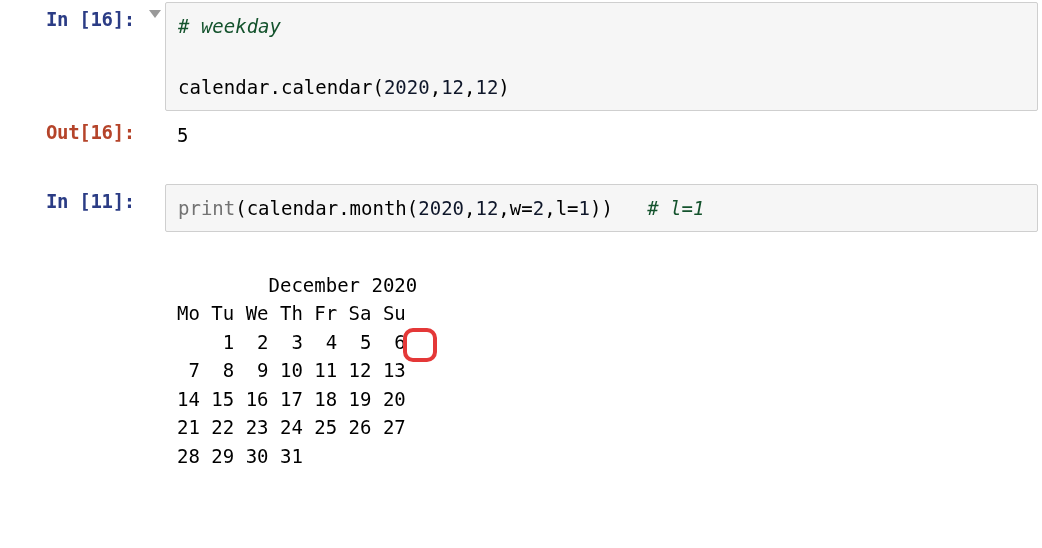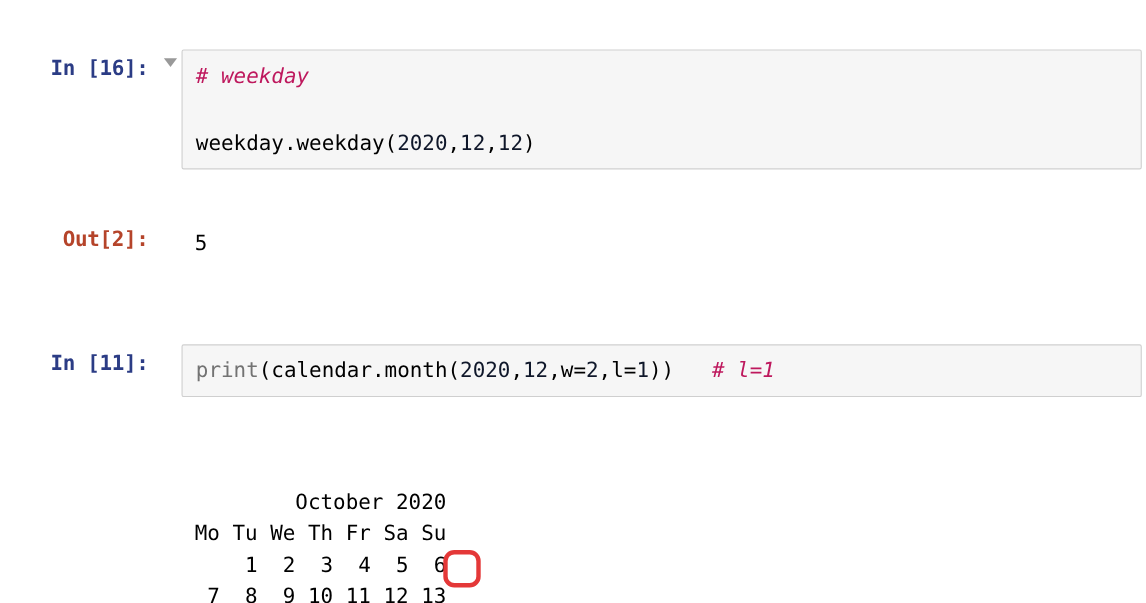--- a/index.html
+++ b/index.html
@@ -8,21 +8,20 @@
       padding: 0;
       font-family: "Menlo", "Consolas", "DejaVu Sans Mono", monospace;
       font-size: 19px;
       background: #fff;
       color: #000;
       width: 1042px;
     }
     .cell {
       display: flex;
       align-items: flex-start;
-      margin-top: 43px;
     }
     .prompt-area {
       width: 145px;
       flex-shrink: 0;
       text-align: right;
       padding: 8px 10px;
       font-family: "Menlo", "Consolas", monospace;
       font-weight: bold;
       letter-spacing: -0.3px;
     }
@@ -52,21 +51,21 @@
       white-space: pre;
     }
     .output-box {
       flex: 1;
       padding: 8px 12px;
       line-height: 1.5;
       white-space: pre;
       font-family: "Menlo", "Consolas", monospace;
       position: relative;
     }
-    .code-comment { color: #be185d; font-style: italic; }
+    .code-comment { color: #14532d; font-style: italic; }
     .code-func { color: #737373; }
     .code-num { color: #0f172a; }
     .spacer { height: 24px; }
     .circle-mark {
       position: absolute;
       border: 4px solid #e43838;
       border-radius: 10px;
       width: 34px;
       height: 34px;
       pointer-events: none;
@@ -75,42 +74,42 @@
 </head>
 <body>
 
 <div class="cell">
   <div class="prompt-area in-prompt">In [16]:</div>
   <div class="collapse-col">
     <div class="triangle"></div>
   </div>
   <div class="input-box"><span class="code-comment"># weekday</span>
 
-<span>weekday.weekday(</span><span class="code-num">2020</span><span>,</span><span class="code-num">12</span><span>,</span><span class="code-num">12</span><span>)</span></div>
+<span>calendar.calendar(</span><span class="code-num">2020</span><span>,</span><span class="code-num">12</span><span>,</span><span class="code-num">12</span><span>)</span></div>
 </div>
 
 <div class="cell">
-  <div class="prompt-area out-prompt">Out[2]:</div>
+  <div class="prompt-area out-prompt">Out[16]:</div>
   <div class="collapse-col"></div>
   <div class="output-box">5</div>
 </div>
 
 <div class="spacer"></div>
 
 <div class="cell">
   <div class="prompt-area in-prompt">In [11]:</div>
   <div class="collapse-col"></div>
   <div class="input-box"><span class="code-func">print</span><span>(</span><span>calendar.month(</span><span class="code-num">2020</span><span>,</span><span class="code-num">12</span><span>,</span><span>w</span><span>=</span><span class="code-num">2</span><span>,</span><span>l</span><span>=</span><span class="code-num">1</span><span>))</span><span>   </span><span class="code-comment"># l=1</span></div>
 </div>
 
 <div class="cell">
   <div class="prompt-area"></div>
   <div class="collapse-col"></div>
   <div class="output-box">
-    <span>    October 2020
+    <span>    December 2020
 Mo Tu We Th Fr Sa Su
     1  2  3  4  5  6
  7  8  9 10 11 12 13
 14 15 16 17 18 19 20
 21 22 23 24 25 26 27
 28 29 30 31
 </span>
     <div class="circle-mark" style="left:238px; top:94px;" title="12"></div>
   </div>
 </div>

